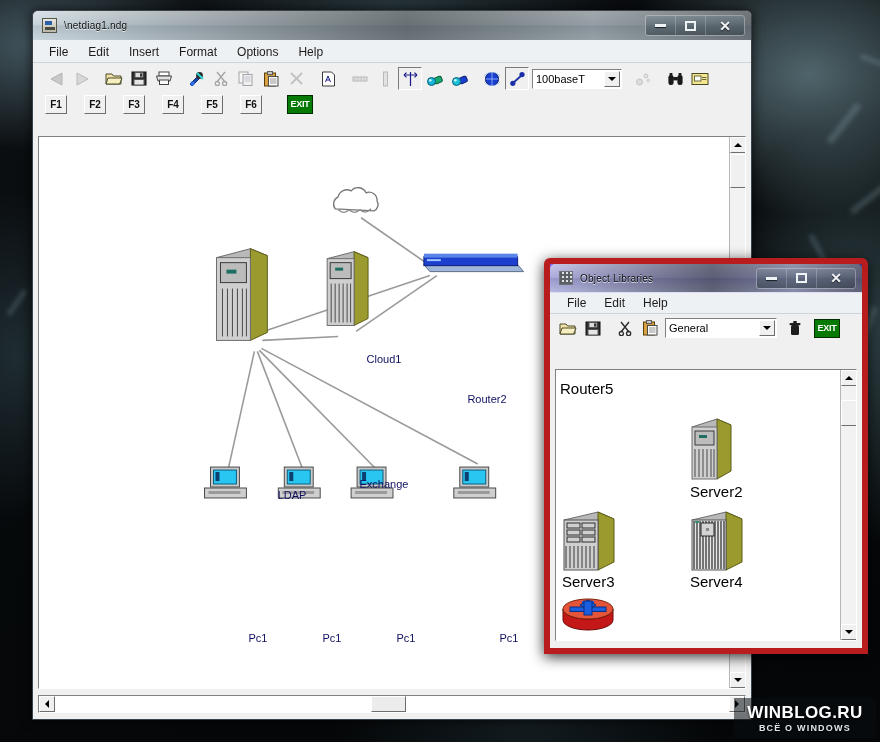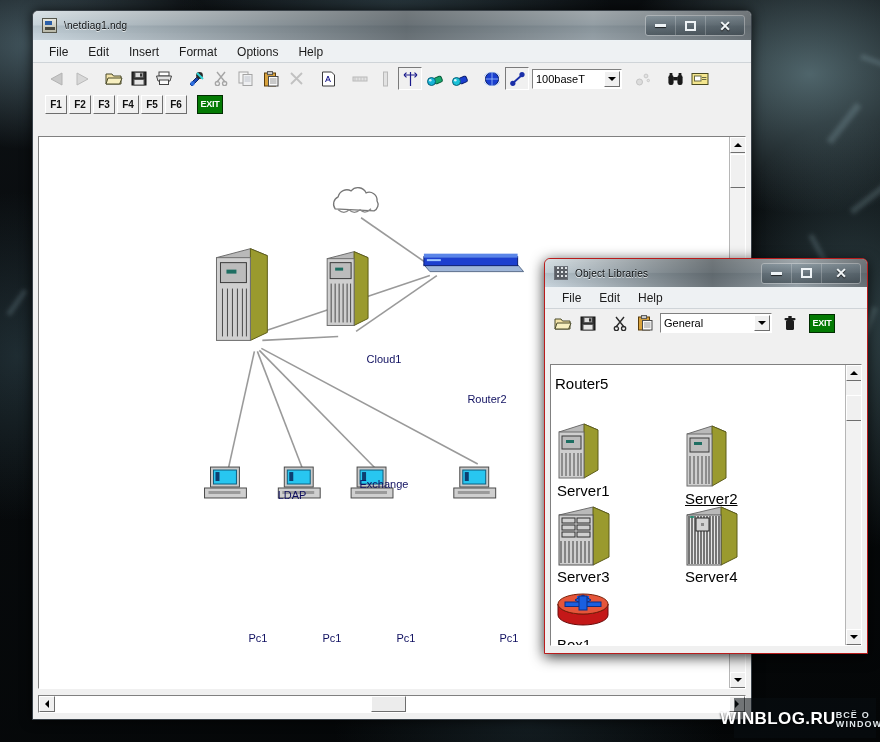--- a/index.html
+++ b/index.html
@@ -104,21 +104,21 @@
     background:#f0f0f0;
     display:flex; align-items:center; justify-content:center;
     cursor:default; position:relative; flex:0 0 auto;
   }
   .tb.sunken{ border:1px solid; border-color:#7a7a7a #ffffff #ffffff #7a7a7a; }
   .sep{ width:7px; flex:0 0 auto; }
   .disabled{ opacity:.45; }
 
   
   .fkey{
-    min-width:22px; height:19px; padding:0 3px; margin-right:2px;
+    min-width:22px; height:19px; padding:0 3px; margin-right:17px;
     background:#f0f0f0; border:1px solid; border-color:#ffffff #6e6e6e #6e6e6e #ffffff;
     font-size:10px; font-weight:bold; color:#111;
     display:flex; align-items:center; justify-content:center;
     font-family:"Liberation Sans", sans-serif; cursor:default;
   }
   .exitbtn{
     width:26px; height:19px; margin-left:8px;
     background:#047a04; border:1px solid #012d01;
     color:#ffffff; font-size:9px; font-weight:bold; letter-spacing:-.3px;
     display:flex; align-items:center; justify-content:center; cursor:default;
@@ -171,22 +171,22 @@
     background:#ffffff; border:1px solid; border-color:#808080 #ffffff #ffffff #808080;
   }
   .hsb .sbbtn.l{ position:absolute; left:0; top:0; height:16px; }
   .hsb .sbbtn.r{ position:absolute; right:0; top:0; height:16px; }
   .hsb .thumb{ position:absolute; top:0; left:332px; width:35px; height:16px;
                background:#ececec; border:1px solid; border-color:#ffffff #6e6e6e #6e6e6e #ffffff; }
 
   
   #libwin{
     position:absolute; left:544px; top:258px; width:324px; height:396px;
-    background:#e5e5e5;
-    border:1px solid #b91c1c; border-radius:6px 6px 0 0;
+    background:#8b5cf6;
+    border:6px solid #b91c1c; border-radius:6px 6px 0 0;
     box-shadow:0 3px 14px rgba(0,0,0,.8);
     overflow:hidden;
   }
   #libwin .aero-title{ height:29px; }
   .lib-ico{
     width:14px;height:14px;margin-left:9px;margin-right:7px;flex:0 0 auto;
     background:
       repeating-linear-gradient(90deg,#5b5f66 0 2px, transparent 2px 4px),
       repeating-linear-gradient(0deg,#5b5f66 0 2px, transparent 2px 4px),
       #dfe3e6;
@@ -217,21 +217,21 @@
   .node .lbl{
     position:absolute; font-size:11px; color:#101060;
     font-family:"Liberation Sans", sans-serif; white-space:nowrap;
     left:50%; transform:translateX(-50%);
   }
 
   
   #watermark{
     position:absolute; right:4px; bottom:4px; width:142px; height:40px;
     background:rgba(10,14,18,.55);
-    display:flex; flex-direction:row; align-items:center; justify-content:center;
+    display:flex; flex-direction:column; align-items:center; justify-content:center;
     line-height:1;
   }
   #wm1{ font-size:17px; font-weight:bold; color:#ffffff; letter-spacing:.4px;
         text-shadow:0 1px 2px rgba(0,0,0,.9); }
   #wm2{ font-size:9px; font-weight:bold; color:#dfe6ea; letter-spacing:1.2px; margin-top:3px;
         text-shadow:0 1px 2px rgba(0,0,0,.9); }
 </style>
 </head>
 <body>
 
@@ -664,35 +664,22 @@
       <div class="palette">
 
         <div class="pal-item" style="left:4px; top:-12px;">
           <svg width="58" height="22" viewBox="0 0 58 22">
             <ellipse cx="14" cy="5" rx="9" ry="3.6" fill="none" stroke="#3a3a3a" stroke-width="1.4"></ellipse>
             <ellipse cx="42" cy="5" rx="9" ry="3.6" fill="none" stroke="#3a3a3a" stroke-width="1.4"></ellipse>
           </svg>
           <div class="pal-label" style="margin-top:-1px;">Router5</div>
         </div>
 
-        <div class="pal-item" style="left:6px; top:56px;">
-          <svg width="46" height="60" viewBox="0 0 46 60">
-            <polygon points="2,11 27,3 41,9 16,18" fill="#b9b9b9" stroke="#6d6d6d"></polygon>
-            <polygon points="27,3 41,9 41,49 27,57" fill="#9a9a2e" stroke="#5d5d18"></polygon>
-            <rect x="2" y="11" width="25" height="46" fill="#cfcfcf" stroke="#6d6d6d"></rect>
-            <rect x="5" y="15" width="19" height="13" fill="#bcbcbc" stroke="#3a3a3a"></rect>
-            <rect x="9" y="19" width="8" height="3" fill="#1e6e62"></rect>
-            <g stroke="#4a4a4a" stroke-width="1">
-              <path d="M5 32v23 M9 32v23 M13 32v23 M17 32v23 M21 32v23 M24 32v23"></path>
-            </g>
-          </svg>
-          <div class="pal-label">Server1</div>
-        </div>
-
-        <div class="pal-item" style="left:134px; top:58px;text-decoration:underline;">
+
+        <div class="pal-item" style="left:134px; top:46px;">
           <svg width="46" height="66" viewBox="0 0 46 66">
             <polygon points="2,11 27,3 41,9 16,18" fill="#b9b9b9" stroke="#6d6d6d"></polygon>
             <polygon points="27,3 41,9 41,55 27,63" fill="#9a9a2e" stroke="#5d5d18"></polygon>
             <rect x="2" y="11" width="25" height="52" fill="#cfcfcf" stroke="#6d6d6d"></rect>
             <rect x="5" y="15" width="19" height="14" fill="#bcbcbc" stroke="#3a3a3a"></rect>
             <rect x="9" y="19" width="8" height="3" fill="#1e6e62"></rect>
             <g stroke="#4a4a4a" stroke-width="1">
               <path d="M5 33v28 M9 33v28 M13 33v28 M17 33v28 M21 33v28 M24 33v28"></path>
             </g>
           </svg>

